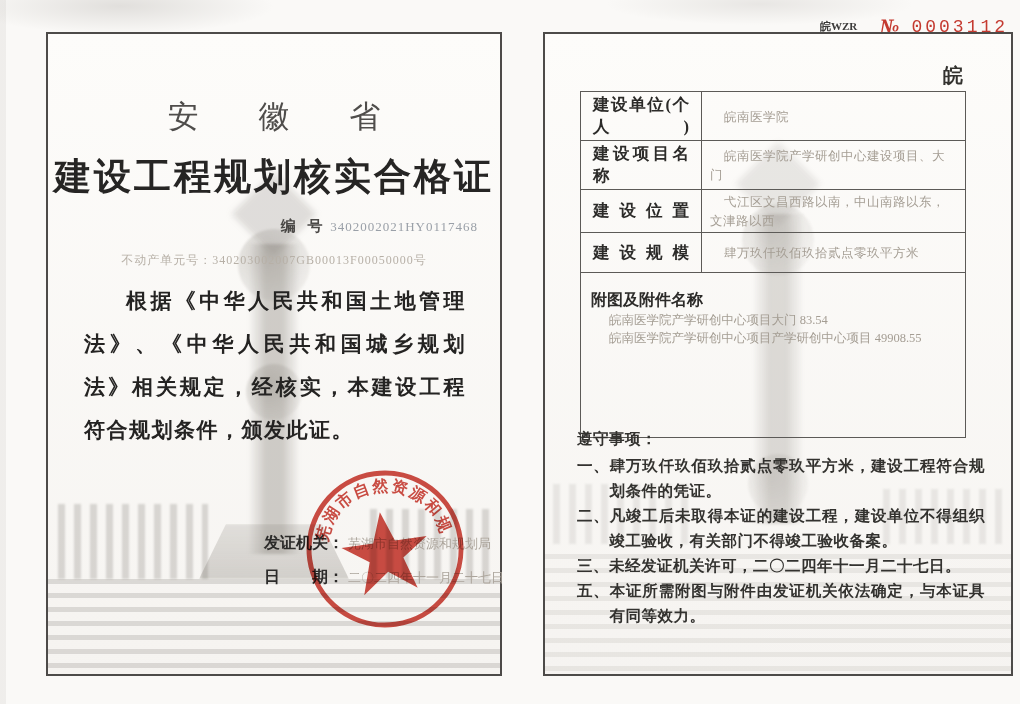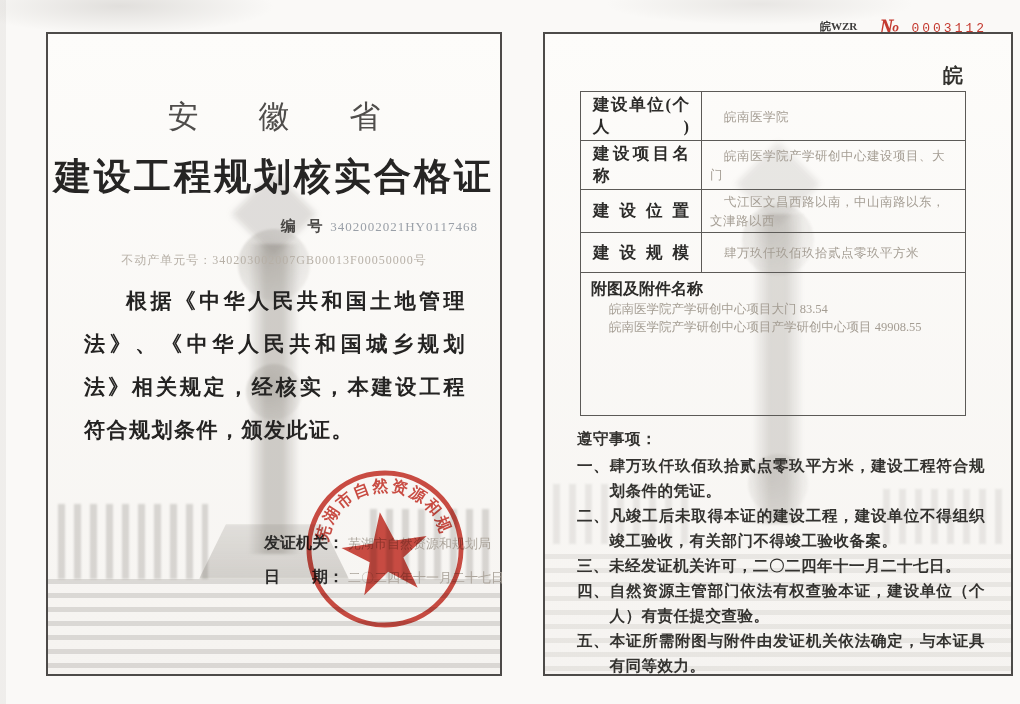--- a/index.html
+++ b/index.html
@@ -54,36 +54,36 @@
   .issuer-block{position:absolute;left:216px;top:492px;font-size:16px;line-height:33px;white-space:nowrap;}
   .issuer-label{font-weight:bold;color:#2c2b2a;}
   .issuer-value{color:#aca59c;font-size:13px;filter:blur(.3px);}
   .seal{position:absolute;left:252px;top:430px;width:170px;height:170px;
     opacity:.88;mix-blend-mode:multiply;transform:rotate(-8deg);}
 
   
   .top-serial{position:absolute;top:14px;left:820px;white-space:nowrap;}
   .ts-region{font-size:11px;font-weight:bold;color:#3c3b3a;vertical-align:4px;}
   .ts-no{font-size:22px;font-weight:bold;color:#c43a30;margin-left:18px;font-style:italic;}
-  .ts-digits{font-size:13px;color:#c43a30;letter-spacing:3px;margin-left:8px;vertical-align:2px;
+  .ts-digits{font-size:18px;color:#c43a30;letter-spacing:3px;margin-left:8px;vertical-align:2px;
     font-family:"Liberation Mono","DejaVu Sans Mono",monospace;}
 
   
   .wan{position:absolute;left:0;right:48px;top:28px;text-align:right;
     font-size:20px;font-weight:bold;color:#33322f;}
   .cert-table{position:absolute;left:35px;top:57px;width:386px;border:1.5px solid #5c5a57;
     border-collapse:collapse;box-sizing:border-box;}
   .cert-table td{border:1.5px solid #5c5a57;vertical-align:middle;padding:2px 8px;}
   .t-label{display:block;font-size:16.5px;font-weight:bold;color:#2c2b29;
     text-align:justify;text-align-last:justify;padding:0 4px;}
   td.t-lab-cell{width:104px;margin-top:12px;}
   .t-value{font-size:12.5px;color:#a49d93;letter-spacing:.5px;line-height:17px;
     filter:blur(.3px);padding-left:14px;}
   .row-std{height:40px;}
-  .attach-cell{height:130px;vertical-align:top !important;padding:6px 10px !important;}
+  .attach-cell{height:130px;vertical-align:top !important;padding:17px 10px !important;}
   .attach-label{font-size:16px;font-weight:bold;color:#2c2b29;}
   .attach-item{font-size:12.5px;color:#a49d93;line-height:18px;padding-left:18px;filter:blur(.3px);}
 
   .notice{position:absolute;left:32px;right:26px;top:392px;
     font-size:15.5px;font-weight:bold;color:#33322f;line-height:25px;letter-spacing:.5px;}
   .notice-title{margin-bottom:2px;}
   .notice-item{text-indent:-2.1em;padding-left:2.1em;text-align:justify;}
 </style>
 </head>
 <body>
@@ -190,17 +190,16 @@
         </td>
       </tr>
     </tbody>
       </table>
 
     <div class="notice">
       <div class="notice-title">遵守事项：</div>
       <div class="notice-item">一、肆万玖仟玖佰玖拾贰点零玖平方米，建设工程符合规划条件的凭证。</div>
       <div class="notice-item">二、凡竣工后未取得本证的建设工程，建设单位不得组织竣工验收，有关部门不得竣工验收备案。</div>
       <div class="notice-item">三、未经发证机关许可，二〇二四年十一月二十七日。</div>
-      <div class="notice-item">四、自然资源主管部门依法有权查验本证，建设单位（个人）有责任提交查验。</div>
       <div class="notice-item">五、本证所需附图与附件由发证机关依法确定，与本证具有同等效力。</div>
     </div>
   </div>
 </div>
 
 </body></html>

